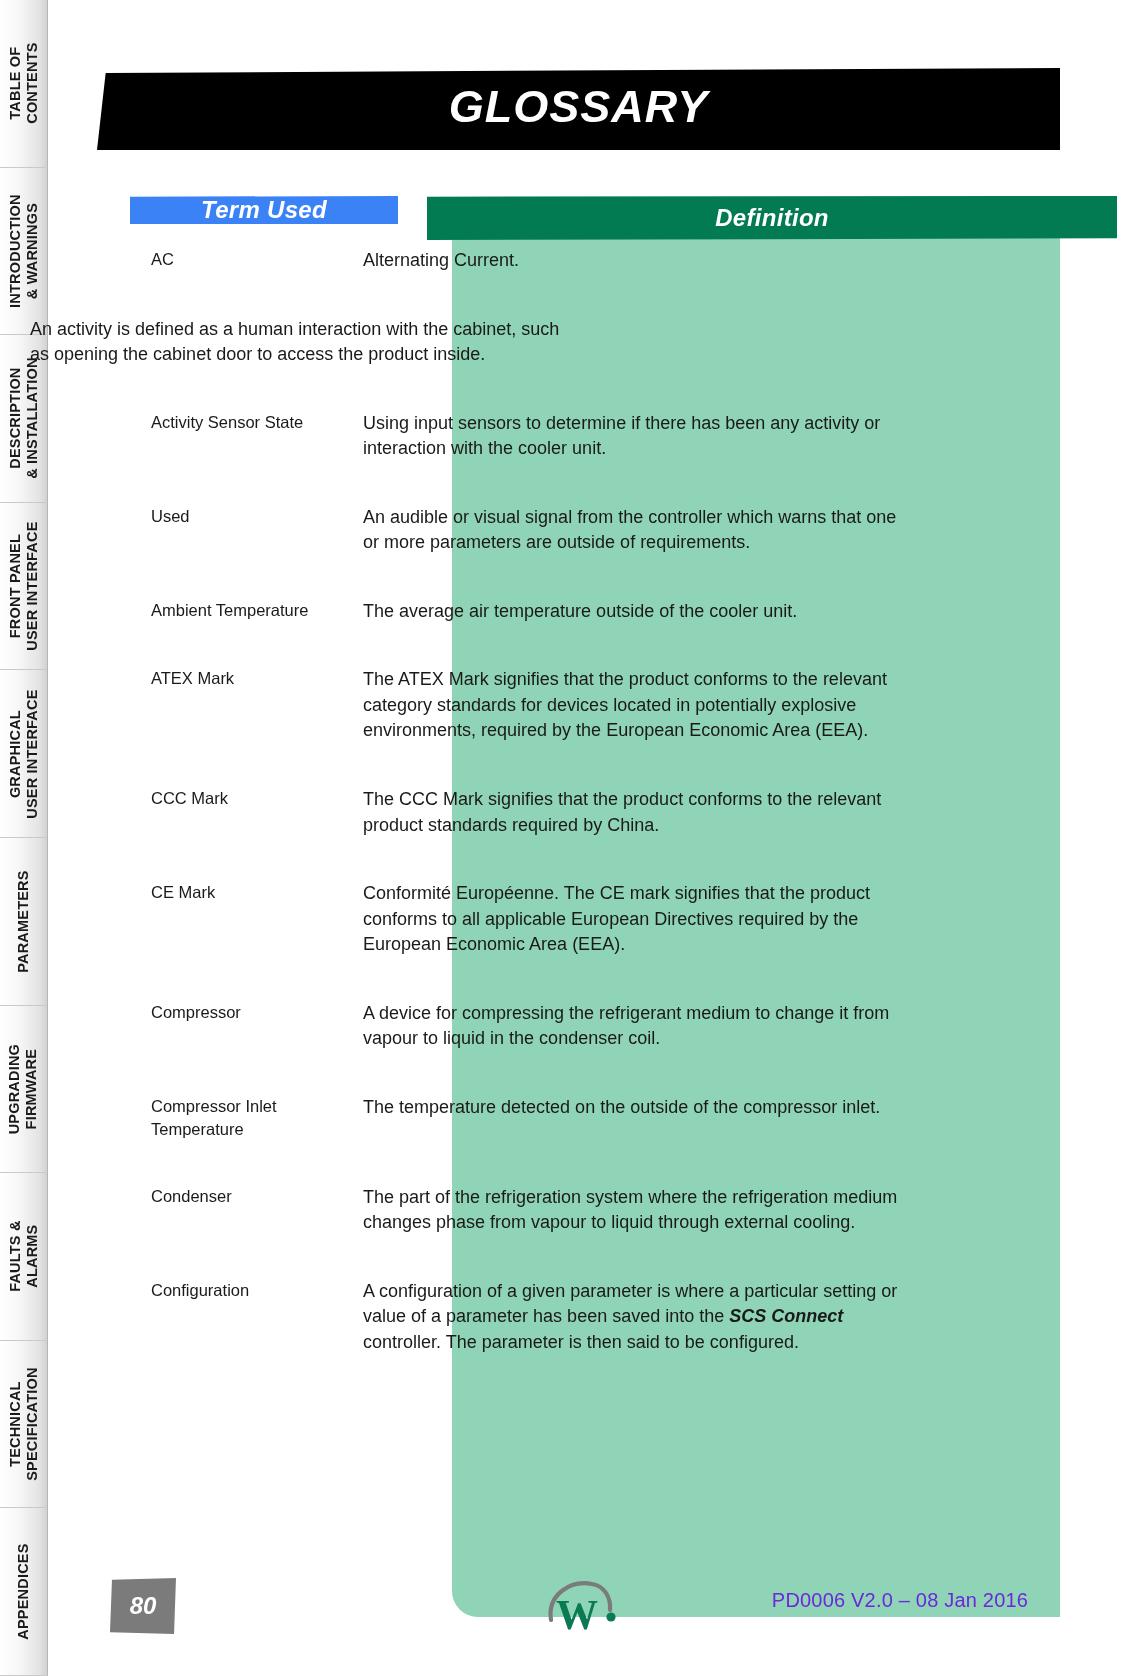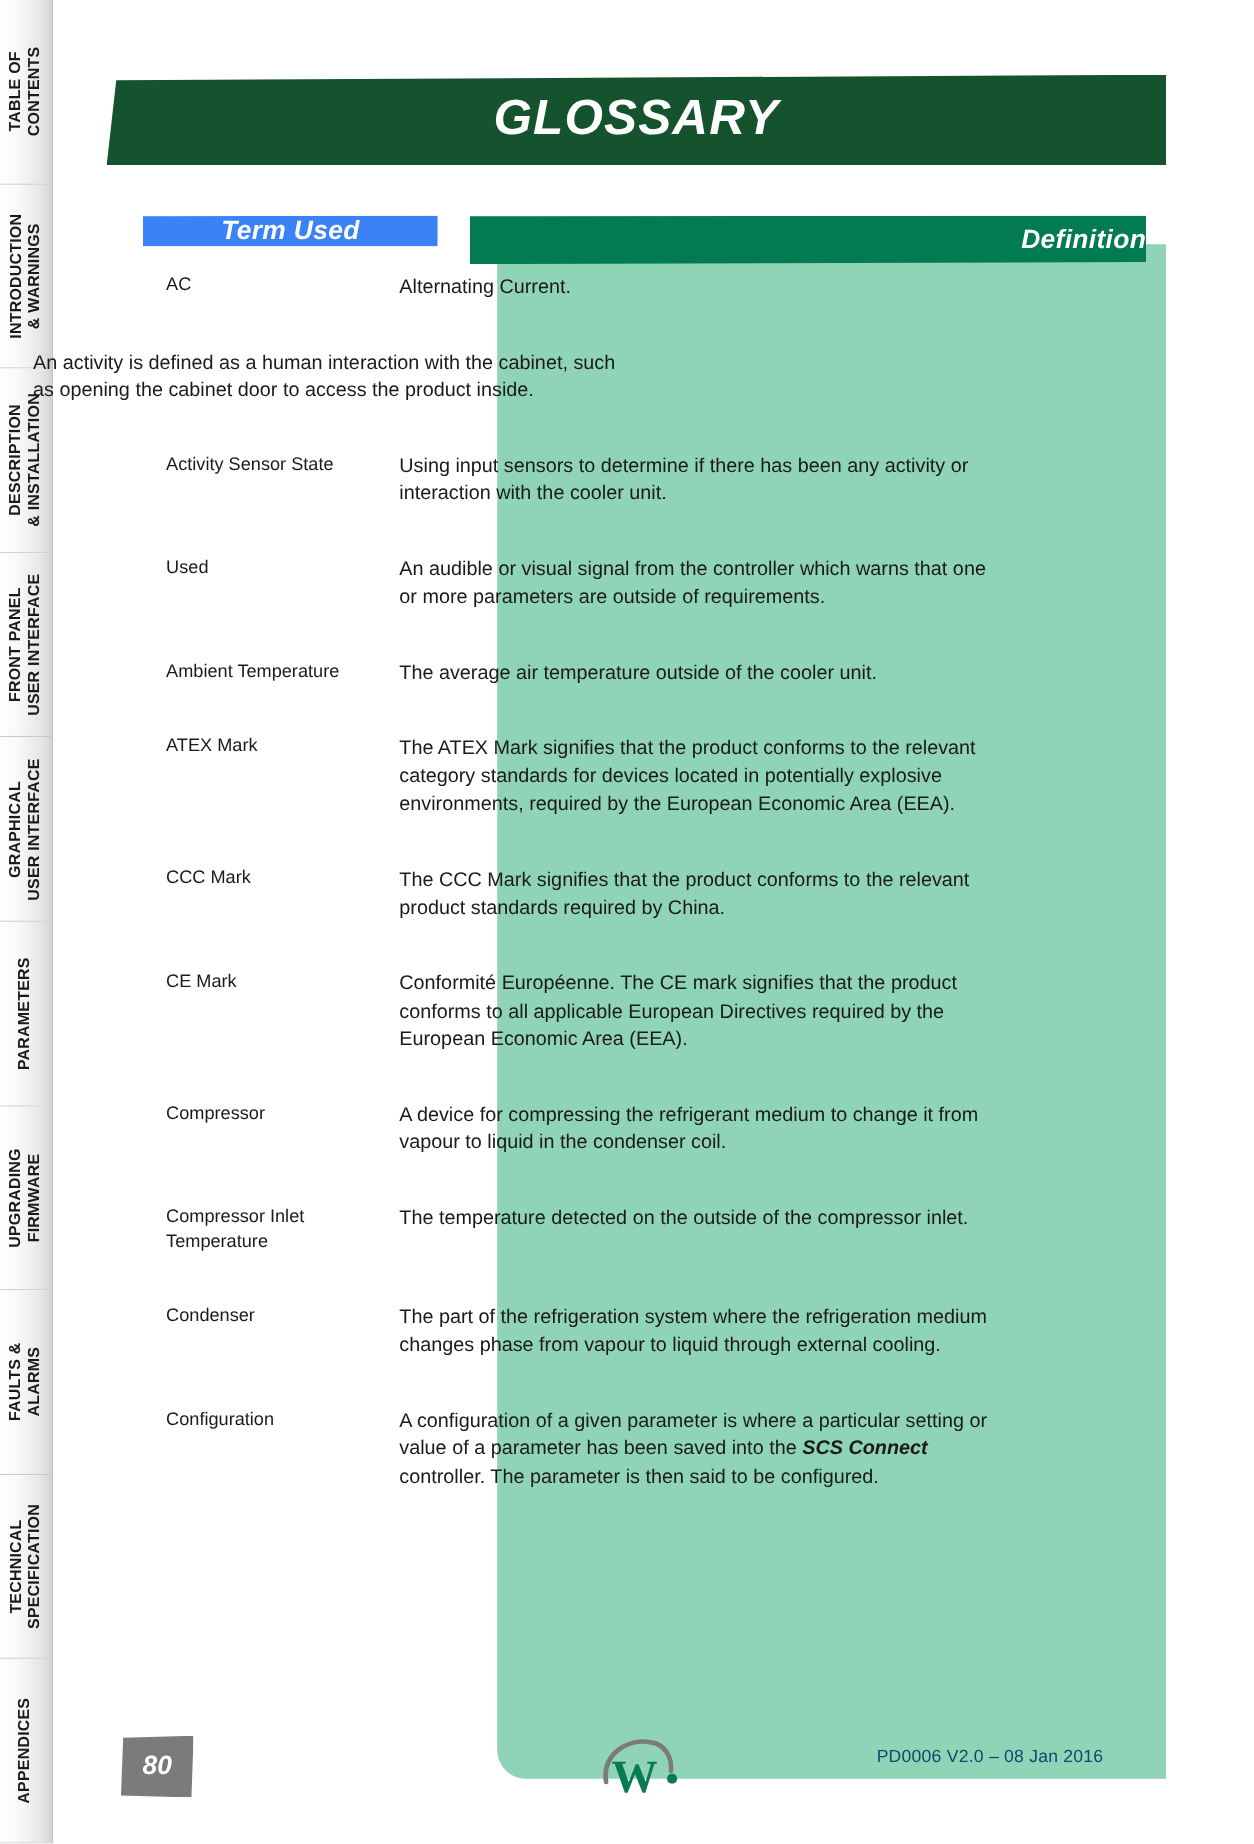--- a/index.html
+++ b/index.html
@@ -49,21 +49,21 @@
   }
   .side-tab .tab-text .l2 { display: block; }
 
   
   #page-header-banner {
     position: absolute;
     left: 97px;
     top: 68px;
     width: 963px;
     height: 82px;
-    background: #14532d;
+    background: #000000;
     -webkit-clip-path: polygon(0.9% 6%, 100% 0, 100% 100%, 0 100%);
     clip-path: polygon(0.9% 6%, 100% 0, 100% 100%, 0 100%);
     display: flex;
     align-items: center;
     justify-content: center;
   }
   #page-header-banner .title {
     color: #ffffff;
     font-size: 45px;
     font-weight: 700;
@@ -83,28 +83,28 @@
     -webkit-clip-path: polygon(0 2.5%, 100% 0, 100% 100%, 0 100%);
     clip-path: polygon(0 2.5%, 100% 0, 100% 100%, 0 100%);
     display: flex;
     align-items: center;
     justify-content: center;
   }
   #col-head-def {
     position: absolute;
     left: 427px;
     top: 196px;
-    width: 615px;
+    width: 690px;
     height: 44px;
     background: #027a52;
     -webkit-clip-path: polygon(0 1.5%, 100% 0, 100% 96%, 0 100%);
     clip-path: polygon(0 1.5%, 100% 0, 100% 96%, 0 100%);
     display: flex;
     align-items: center;
-    justify-content: flex-end;
+    justify-content: center;
   }
   .col-head-label {
     color: #ffffff;
     font-size: 24px;
     font-weight: 700;
     font-style: italic;
     letter-spacing: 0.3px;
   }
 
   
@@ -177,22 +177,22 @@
     top: 1576px;
     width: 84px;
     height: 62px;
   }
   #footer-docref {
     position: absolute;
     left: 760px;
     top: 1589px;
     width: 280px;
     text-align: center;
-    font-size: 16px;
-    color: #0c4a6e;
+    font-size: 20px;
+    color: #6d28d9;
     letter-spacing: 0.2px;
   }
 </style>
 </head>
 <body>
 
 <div id="side-tabs">
     <div class="side-tab" style="top: 0px; height: 167.6px;">
       <div class="tab-text"><span>TABLE OF</span><span class="l2">CONTENTS</span></div>
     </div>

